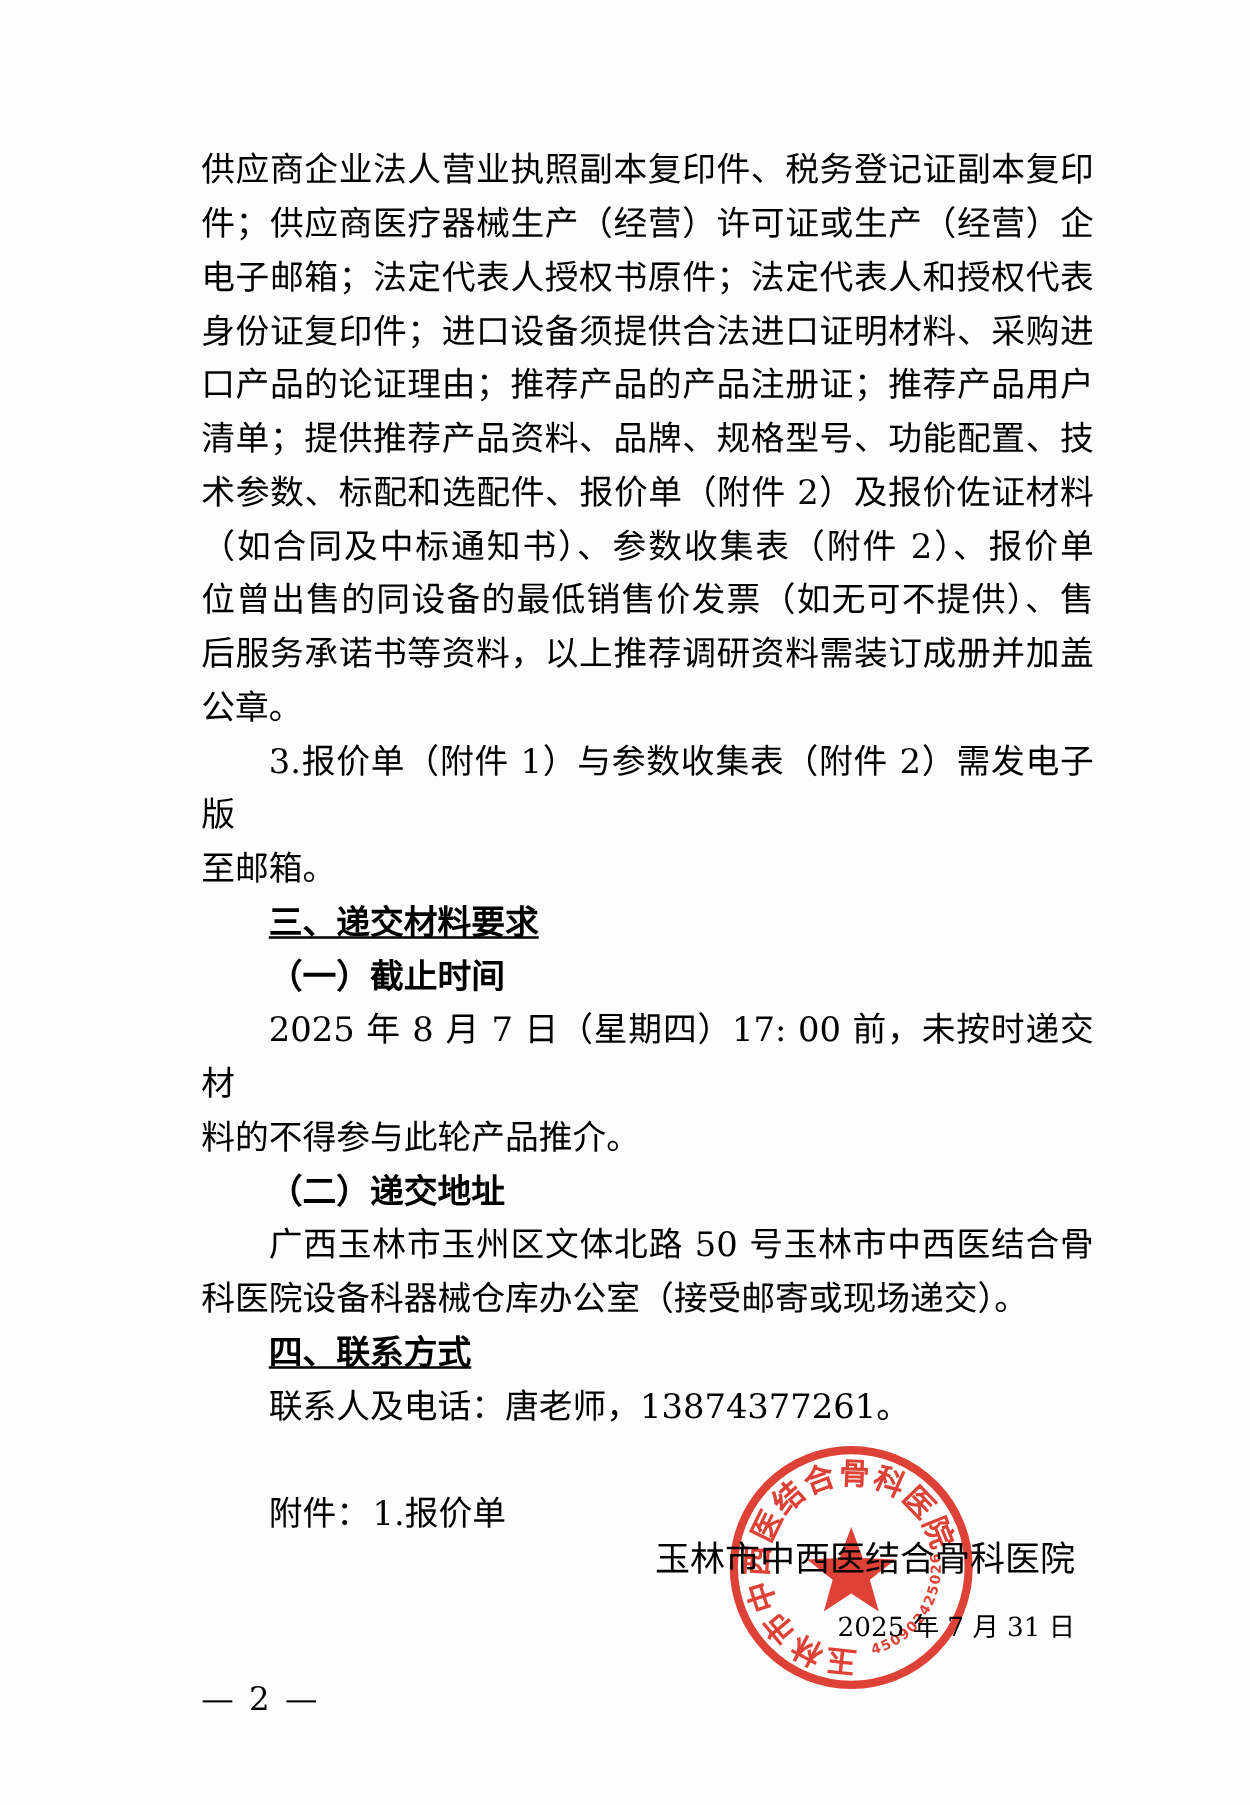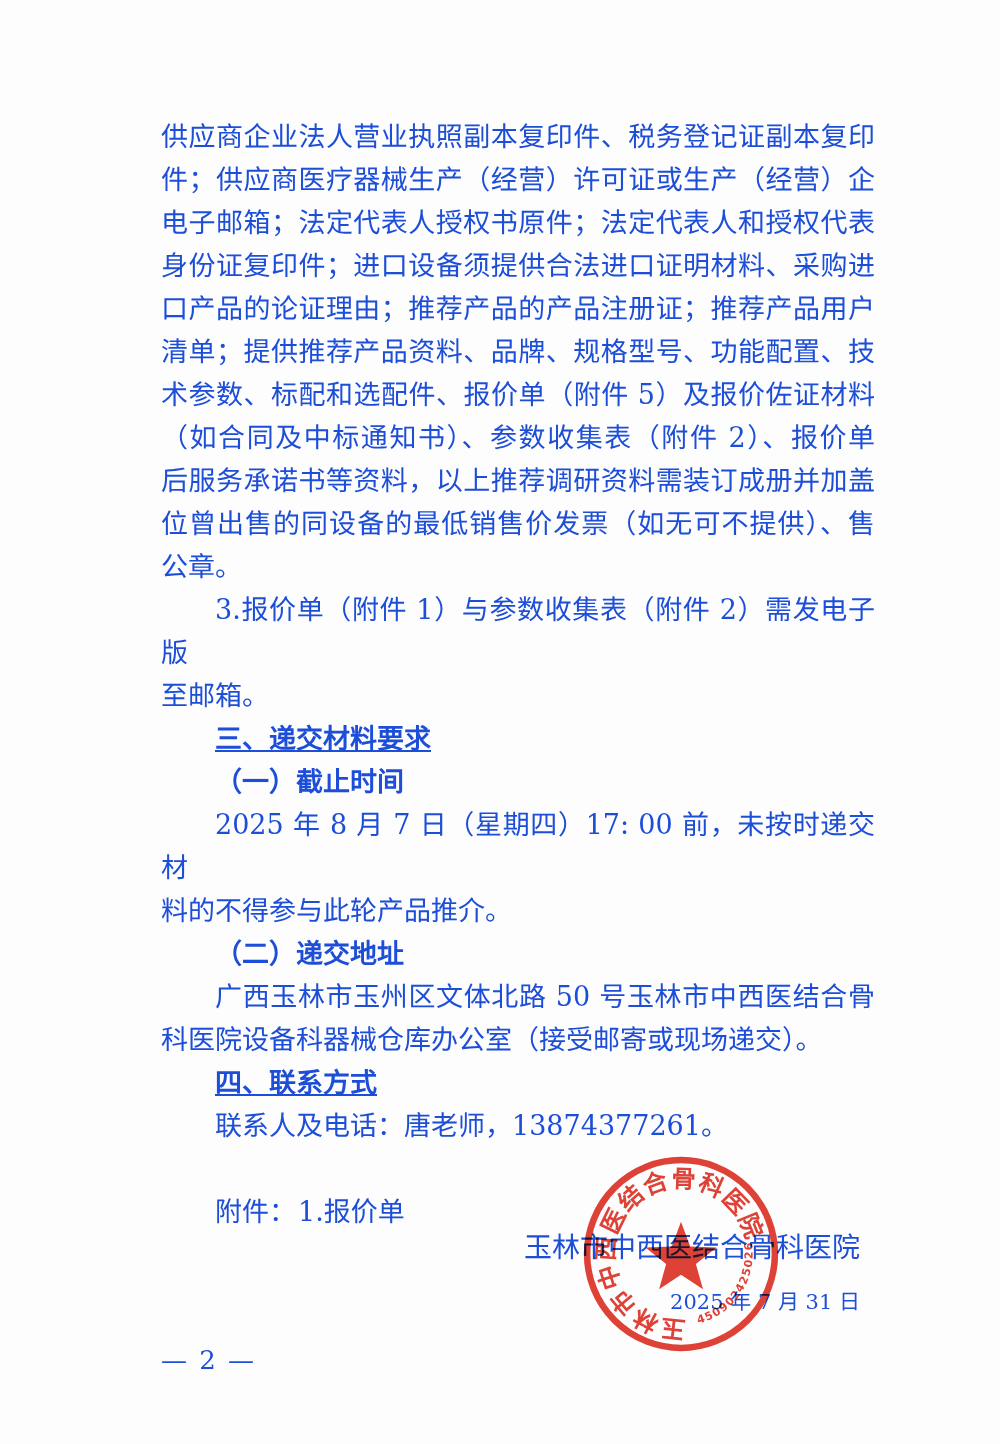--- a/index.html
+++ b/index.html
@@ -1,21 +1,21 @@
 <!DOCTYPE html>
 <html lang="zh-CN" style="--seal-color: #dc2417;"><head>
 <meta charset="utf-8">
 <style>
   html,body { margin:0; padding:0; background:#e8e8e8; }
   .page {
     position:relative;
     width:1000px; height:1444px;
     margin:0 auto;
     background:#fdfdfd;
-    color:#1d4ed8;
+    color:#000000;
     font-family:"DejaVu Serif","Liberation Serif",serif;
     overflow:hidden;
   }
   .textcol {
     position:absolute;
     left:161px; top:115px;
     width:714px;
   }
   .ln {
     margin:0;
@@ -98,24 +98,24 @@
 
 <div class="page">
 
   <div class="textcol">
     <p class="ln fill">供应商企业法人营业执照副本复印件、税务登记证副本复印</p>
     <p class="ln fill">件；供应商医疗器械生产（经营）许可证或生产（经营）企</p>
     <p class="ln fill">电子邮箱；法定代表人授权书原件；法定代表人和授权代表</p>
     <p class="ln fill">身份证复印件；进口设备须提供合法进口证明材料、采购进</p>
     <p class="ln fill">口产品的论证理由；推荐产品的产品注册证；推荐产品用户</p>
     <p class="ln fill">清单；提供推荐产品资料、品牌、规格型号、功能配置、技</p>
-    <p class="ln fill">术参数、标配和选配件、报价单（附件 5）及报价佐证材料</p>
+    <p class="ln fill">术参数、标配和选配件、报价单（附件 2）及报价佐证材料</p>
     <p class="ln fill">（如合同及中标通知书）、参数收集表（附件 2）、报价单</p>
+    <p class="ln fill">位曾出售的同设备的最低销售价发票（如无可不提供）、售</p>
     <p class="ln fill">后服务承诺书等资料，以上推荐调研资料需装订成册并加盖</p>
-    <p class="ln fill">位曾出售的同设备的最低销售价发票（如无可不提供）、售</p>
     <p class="ln">公章。</p>
 
     <p class="ln fill ind">3.报价单（附件 1）与参数收集表（附件 2）需发电子版</p>
     <p class="ln">至邮箱。</p>
 
     <h2 class="ln h-black ind">三、递交材料要求</h2>
     <h3 class="ln h-kai ind">（一）截止时间</h3>
 
     <p class="ln fill ind">2025 年 8 月 7 日（星期四）17: 00 前，未按时递交材</p>
     <p class="ln">料的不得参与此轮产品推介。</p>

